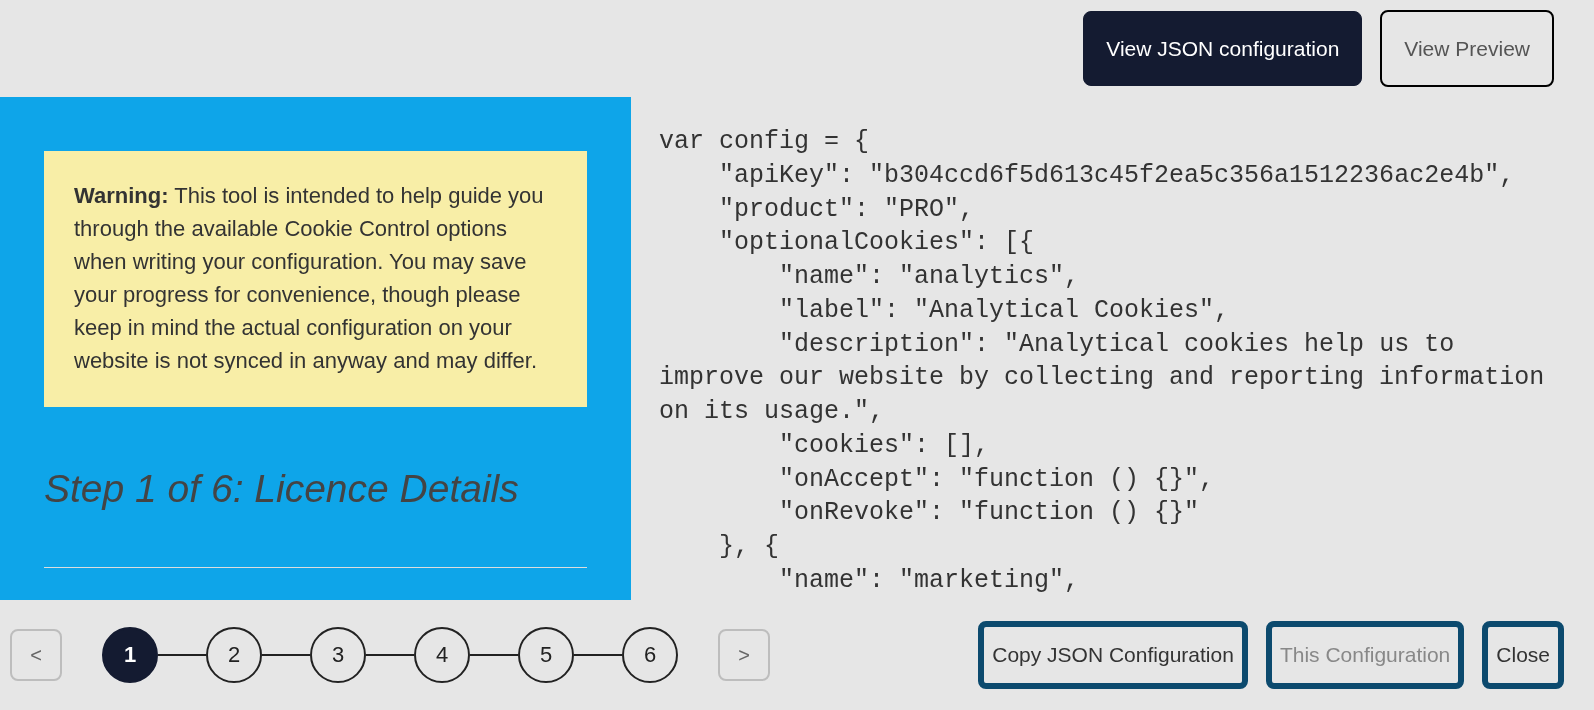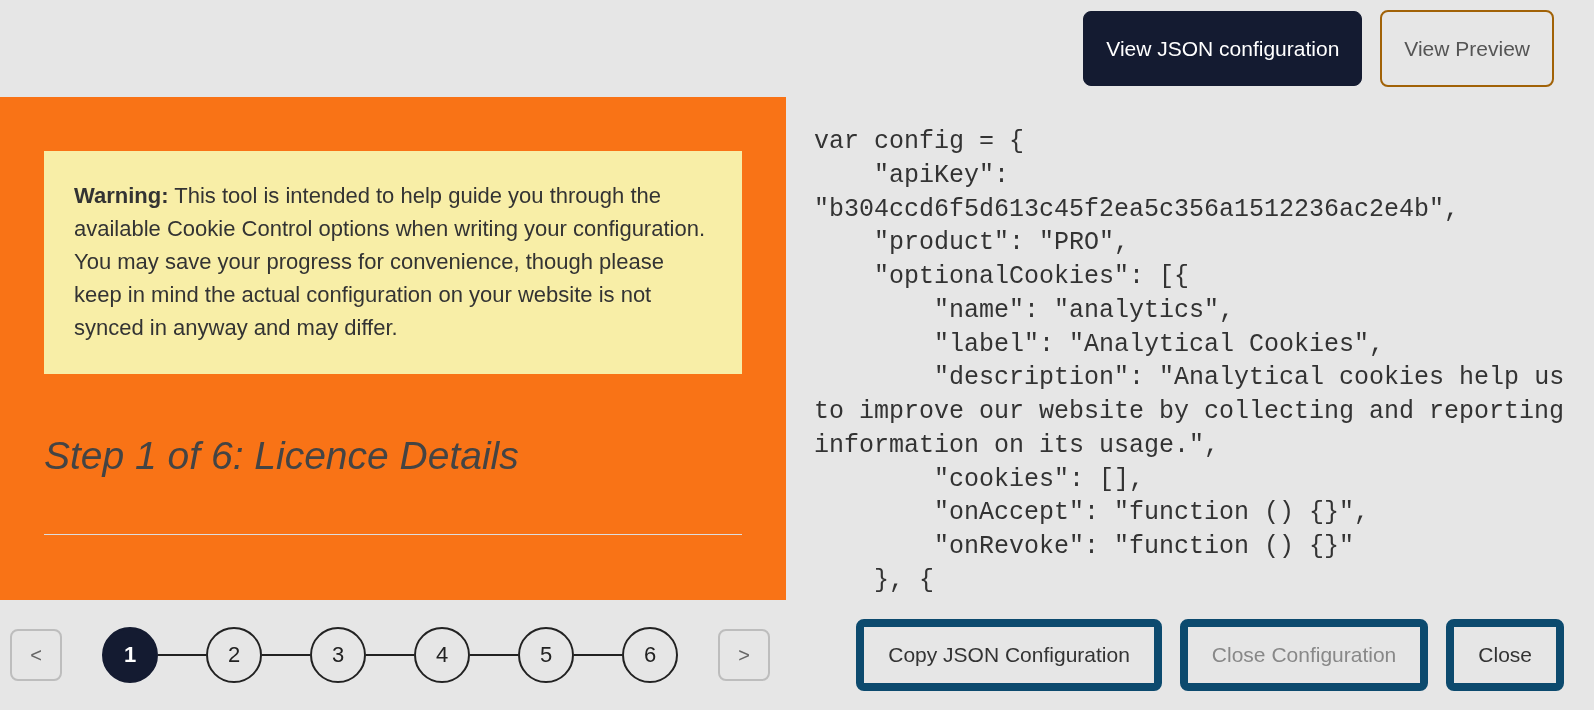--- a/index.html
+++ b/index.html
@@ -27,29 +27,29 @@
     border: 1px solid transparent;
   }
   .btn-primary {
     background: #141b31;
     color: #fff;
     border-color: #141b31;
   }
   .btn-secondary {
     background: #e6e6e6;
     color: #555;
-    border: 2px solid #a16207;
+    border: 2px solid #000000;
   }
   .main {
     height: 503px;
     display: flex;
   }
   .left-pane {
-    width: 786px;
-    background: #f97316;
+    width: 631px;
+    background: #0ea5e9;
     position: relative;
     overflow-y: scroll;
     padding: 54px 44px 40px 44px;
   }
   .left-pane::-webkit-scrollbar { width: 18px; }
   .left-pane::-webkit-scrollbar-track { background: #f0f0f0; }
   .left-pane::-webkit-scrollbar-thumb { background: #c0c0c0; }
   .left-pane::-webkit-scrollbar-button {
     height: 18px; background: #f0f0f0;
     display: block;
@@ -136,23 +136,23 @@
   .step-line {
     width: 48px; height: 2px; background: #222;
   }
   .footer-right {
     margin-left: auto;
     display: flex;
     gap: 18px;
   }
   .footer-btn {
     font-size: 21px;
-    padding: 16px 24px;
+    padding: 16px 8px;
     border-radius: 8px;
-    border: 8px solid #0c4a6e;
+    border: 6px solid #0c4a6e;
     background: #e6e6e6;
     color: #333;
     cursor: pointer;
     font-family: inherit;
   }
   .footer-btn.muted { color: #888; }
 </style>
 </head>
 <body>
 
@@ -202,16 +202,16 @@
       <button class="step-circle">4</button>
       <div class="step-line"></div>
       <button class="step-circle">5</button>
       <div class="step-line"></div>
       <button class="step-circle">6</button>
     </div>
     <button class="sq-btn">&gt;</button>
   </div>
   <div class="footer-right">
     <button class="footer-btn">Copy JSON Configuration</button>
-    <button class="footer-btn muted">Close Configuration</button>
+    <button class="footer-btn muted">This Configuration</button>
     <button class="footer-btn">Close</button>
   </div>
 </div>
 
 </body></html>

